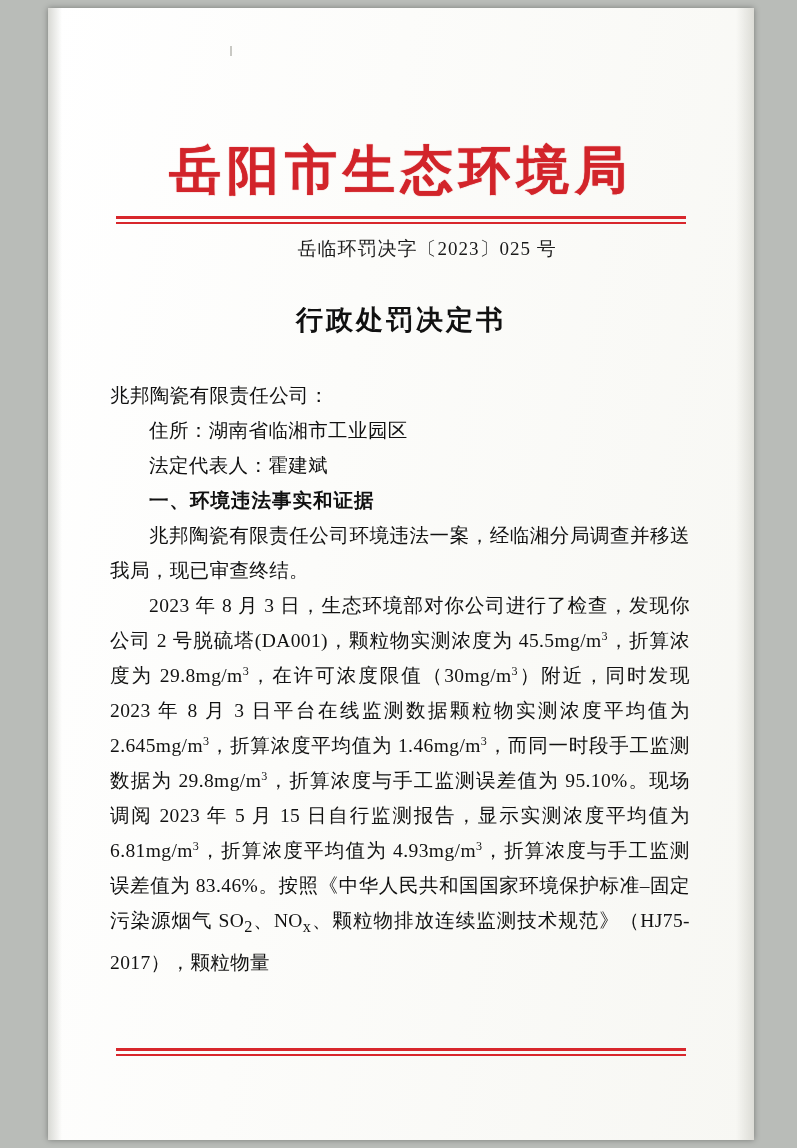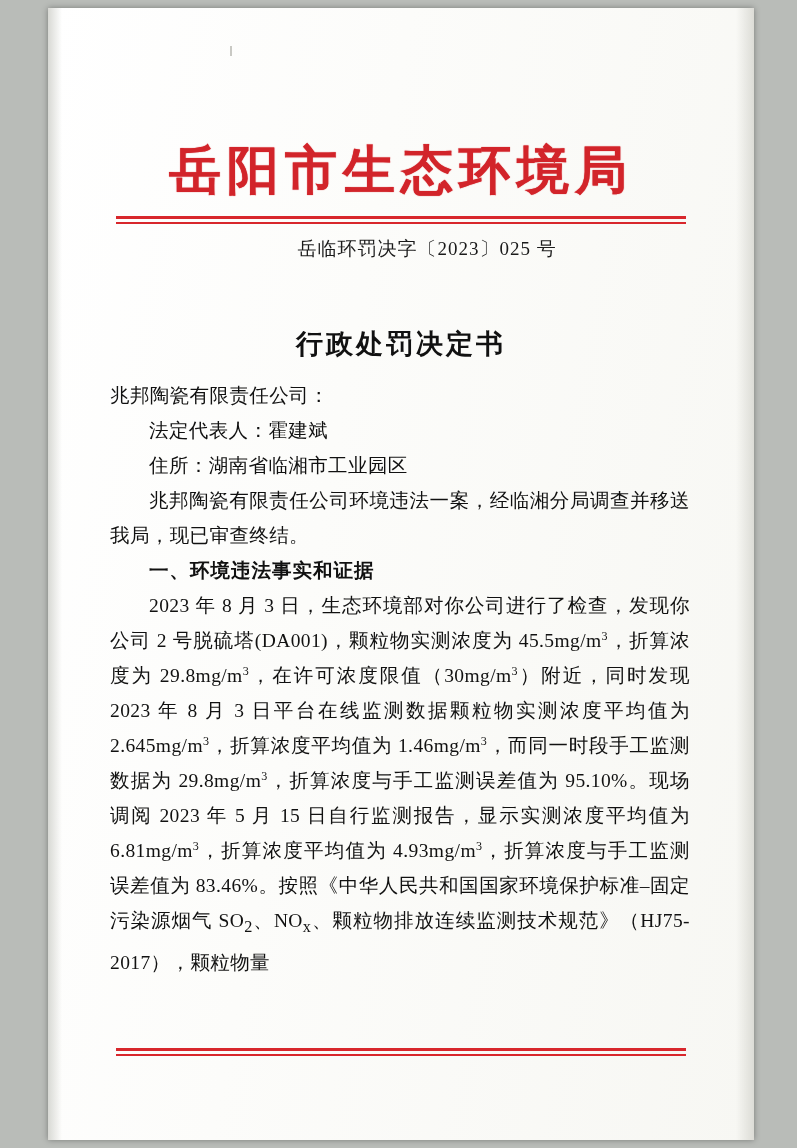--- a/index.html
+++ b/index.html
@@ -88,21 +88,20 @@
   .doc-subtitle {
     position: absolute;
     top: 294px;
     left: 0;
     width: 706px;
     text-align: center;
     font-size: 27px;
     font-weight: bold;
     color: #111;
     letter-spacing: 3px;
-    margin-top: 24px;
   }
 
   .body-block {
     position: absolute;
     top: 370px;
     left: 62px;
     width: 588px;
     font-size: 19.5px;
     line-height: 35px;
     color: #111;
@@ -148,24 +147,24 @@
 
     <div class="rule-top r1"></div>
     <div class="rule-top r2"></div>
 
     <div class="doc-number">岳临环罚决字〔2023〕025 号</div>
 
     <div class="doc-subtitle">行政处罚决定书</div>
 
     <div class="body-block">
       <p class="p">兆邦陶瓷有限责任公司：</p>
+      <p class="p indent">住所：湖南省临湘市工业园区</p>
       <p class="p indent">法定代表人：霍建斌</p>
-      <p class="p indent">住所：湖南省临湘市工业园区</p>
+      <p class="p sub">一、环境违法事实和证据</p>
       <p class="p indent just">兆邦陶瓷有限责任公司环境违法一案，经临湘分局调查并移送我局，现已审查终结。</p>
-      <p class="p sub">一、环境违法事实和证据</p>
       <p class="p indent just">
         <span>2023 年 8 月 3 日，生态环境部对你公司进行了检查，发现你公司 2 号脱硫塔(DA001)，颗粒物实测浓度为 45.5mg/m</span><sup>3</sup><span>，折算浓度为 29.8mg/m</span><sup>3</sup><span>，在许可浓度限值（30mg/m</span><sup>3</sup><span>）附近，同时发现 2023 年 8 月 3 日平台在线监测数据颗粒物实测浓度平均值为 2.645mg/m</span><sup>3</sup><span>，折算浓度平均值为 1.46mg/m</span><sup>3</sup><span>，而同一时段手工监测数据为 29.8mg/m</span><sup>3</sup><span>，折算浓度与手工监测误差值为 95.10%。现场调阅 2023 年 5 月 15 日自行监测报告，显示实测浓度平均值为 6.81mg/m</span><sup>3</sup><span>，折算浓度平均值为 4.93mg/m</span><sup>3</sup><span>，折算浓度与手工监测误差值为 83.46%。按照《中华人民共和国国家环境保护标准–固定污染源烟气 SO</span><sub>2</sub><span>、NO</span><sub>x</sub><span>、颗粒物排放连续监测技术规范》（HJ75-2017），颗粒物量</span>
       </p>
     </div>
 
     <div class="rule-bottom r1"></div>
     <div class="rule-bottom r2"></div>
   </div>
 </div>
 

